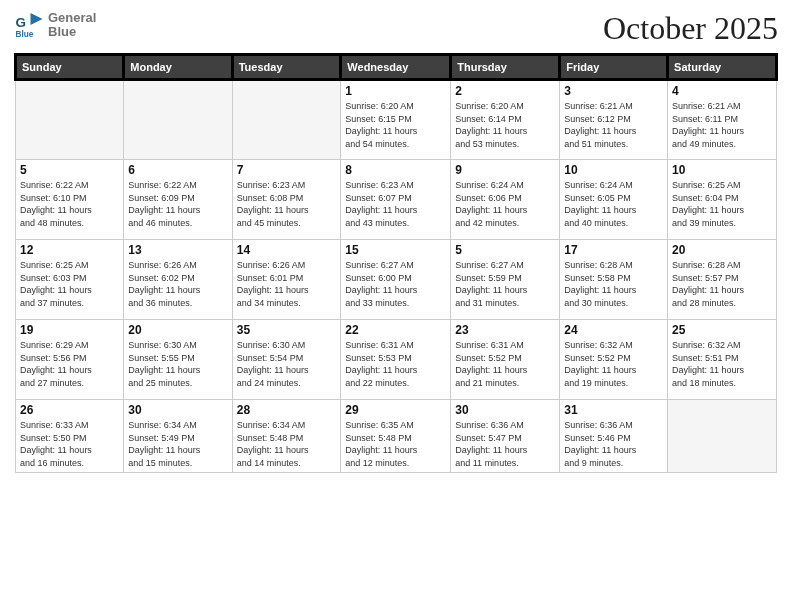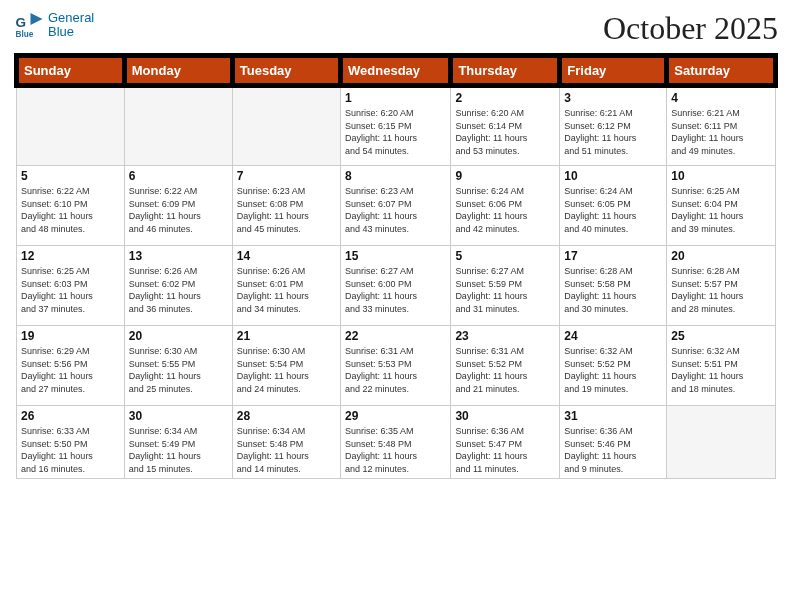--- a/index.html
+++ b/index.html
@@ -21,22 +21,22 @@
       align-items: flex-start;
       margin-bottom: 6px;
     }
     .logo {
       display: flex;
       align-items: center;
       gap: 4px;
     }
     .logo-text {
       font-size: 13px;
-      font-weight: normal;
-      color: #0369a1;
+      font-weight: bold;
+      color: #737373;
       line-height: 1.1;
     }
     .logo-icon {
       width: 30px;
       height: 30px;
     }
     .title-block {
       text-align: right;
     }
     .month-title {
@@ -49,27 +49,27 @@
       font-size: 14px;
       color: #555;
     }
     
     .calendar {
       width: 100%;
       border-collapse: collapse;
       font-size: 9.5px;
     }
     .calendar th {
-      background: #c2410c;
+      background: #404040;
       color: #fff;
       text-align: left;
       padding: 5px 5px;
-      font-size: 13px;
+      font-size: 11px;
       font-weight: bold;
-      border: 5px solid #000000;
+      border: 3px solid #000000;
     }
     .calendar td {
       border: 1px solid #ccc;
       vertical-align: top;
       padding: 3px 4px;
       width: 113px;
       height: 80px;
       background: #fff;
     }
     .calendar td.empty {
@@ -211,21 +211,21 @@
         <tr>
           <td>
             <span class="day-num">19</span>
             <div class="day-info">Sunrise: 6:29 AM<br>Sunset: 5:56 PM<br>Daylight: 11 hours<br>and 27 minutes.</div>
           </td>
           <td>
             <span class="day-num">20</span>
             <div class="day-info">Sunrise: 6:30 AM<br>Sunset: 5:55 PM<br>Daylight: 11 hours<br>and 25 minutes.</div>
           </td>
           <td>
-            <span class="day-num">21</span>
+            <span class="day-num">35</span>
             <div class="day-info">Sunrise: 6:30 AM<br>Sunset: 5:54 PM<br>Daylight: 11 hours<br>and 24 minutes.</div>
           </td>
           <td>
             <span class="day-num">22</span>
             <div class="day-info">Sunrise: 6:31 AM<br>Sunset: 5:53 PM<br>Daylight: 11 hours<br>and 22 minutes.</div>
           </td>
           <td>
             <span class="day-num">23</span>
             <div class="day-info">Sunrise: 6:31 AM<br>Sunset: 5:52 PM<br>Daylight: 11 hours<br>and 21 minutes.</div>
           </td>

